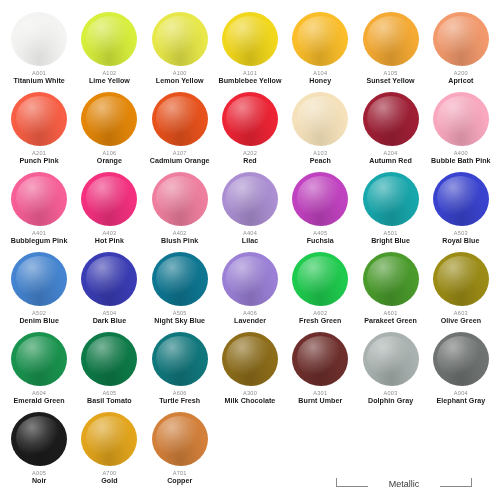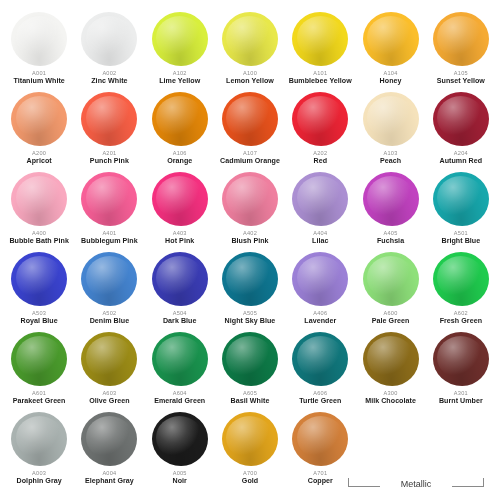--- a/index.html
+++ b/index.html
@@ -90,21 +90,21 @@
   .nm {
     font-size: 7.1px;
     font-weight: bold;
     color: #1b1b1b;
     letter-spacing: 0.05px;
     line-height: 9px;
     white-space: nowrap;
   }
   #metallic {
     position: absolute;
-    left: 348px;
+    left: 336px;
     top: 476px;
     width: 136px;
     height: 20px;
   }
   #metallic .brkt {
     position: absolute;
     left: 0;
     top: 2px;
     width: 136px;
     height: 9px;
@@ -139,27 +139,20 @@
   <div class="grid" id="grid">
       <div class="cell">
         <div class="swatch-wrap">
           <div class="swatch pale" style="background: rgb(244, 244, 242);"></div>
         </div>
         <div class="code">A001</div>
         <div class="nm">Titanium White</div>
       </div>
       <div class="cell">
         <div class="swatch-wrap">
-          <div class="swatch pale" style="background: rgb(236, 237, 237);"></div>
-        </div>
-        <div class="code">A002</div>
-        <div class="nm">Zinc White</div>
-      </div>
-      <div class="cell">
-        <div class="swatch-wrap">
           <div class="swatch" style="background: rgb(216, 239, 60);"></div>
         </div>
         <div class="code">A102</div>
         <div class="nm">Lime Yellow</div>
       </div>
       <div class="cell">
         <div class="swatch-wrap">
           <div class="swatch" style="background: rgb(232, 232, 74);"></div>
         </div>
         <div class="code">A100</div>
@@ -314,27 +307,20 @@
       </div>
       <div class="cell">
         <div class="swatch-wrap">
           <div class="swatch" style="background: rgb(155, 128, 214);"></div>
         </div>
         <div class="code">A406</div>
         <div class="nm">Lavender</div>
       </div>
       <div class="cell">
         <div class="swatch-wrap">
-          <div class="swatch" style="background: rgb(142, 224, 122);"></div>
-        </div>
-        <div class="code">A600</div>
-        <div class="nm">Pale Green</div>
-      </div>
-      <div class="cell">
-        <div class="swatch-wrap">
           <div class="swatch" style="background: rgb(31, 203, 78);"></div>
         </div>
         <div class="code">A602</div>
         <div class="nm">Fresh Green</div>
       </div>
       <div class="cell">
         <div class="swatch-wrap">
           <div class="swatch" style="background: rgb(74, 155, 44);"></div>
         </div>
         <div class="code">A601</div>
@@ -352,28 +338,28 @@
           <div class="swatch" style="background: rgb(25, 147, 78);"></div>
         </div>
         <div class="code">A604</div>
         <div class="nm">Emerald Green</div>
       </div>
       <div class="cell">
         <div class="swatch-wrap">
           <div class="swatch" style="background: rgb(13, 122, 71);"></div>
         </div>
         <div class="code">A605</div>
-        <div class="nm">Basil White</div>
+        <div class="nm">Basil Tomato</div>
       </div>
       <div class="cell">
         <div class="swatch-wrap">
           <div class="swatch" style="background: rgb(16, 119, 124);"></div>
         </div>
         <div class="code">A606</div>
-        <div class="nm">Turtle Green</div>
+        <div class="nm">Turtle Fresh</div>
       </div>
       <div class="cell">
         <div class="swatch-wrap">
           <div class="swatch" style="background: rgb(141, 109, 26);"></div>
         </div>
         <div class="code">A300</div>
         <div class="nm">Milk Chocolate</div>
       </div>
       <div class="cell">
         <div class="swatch-wrap">

